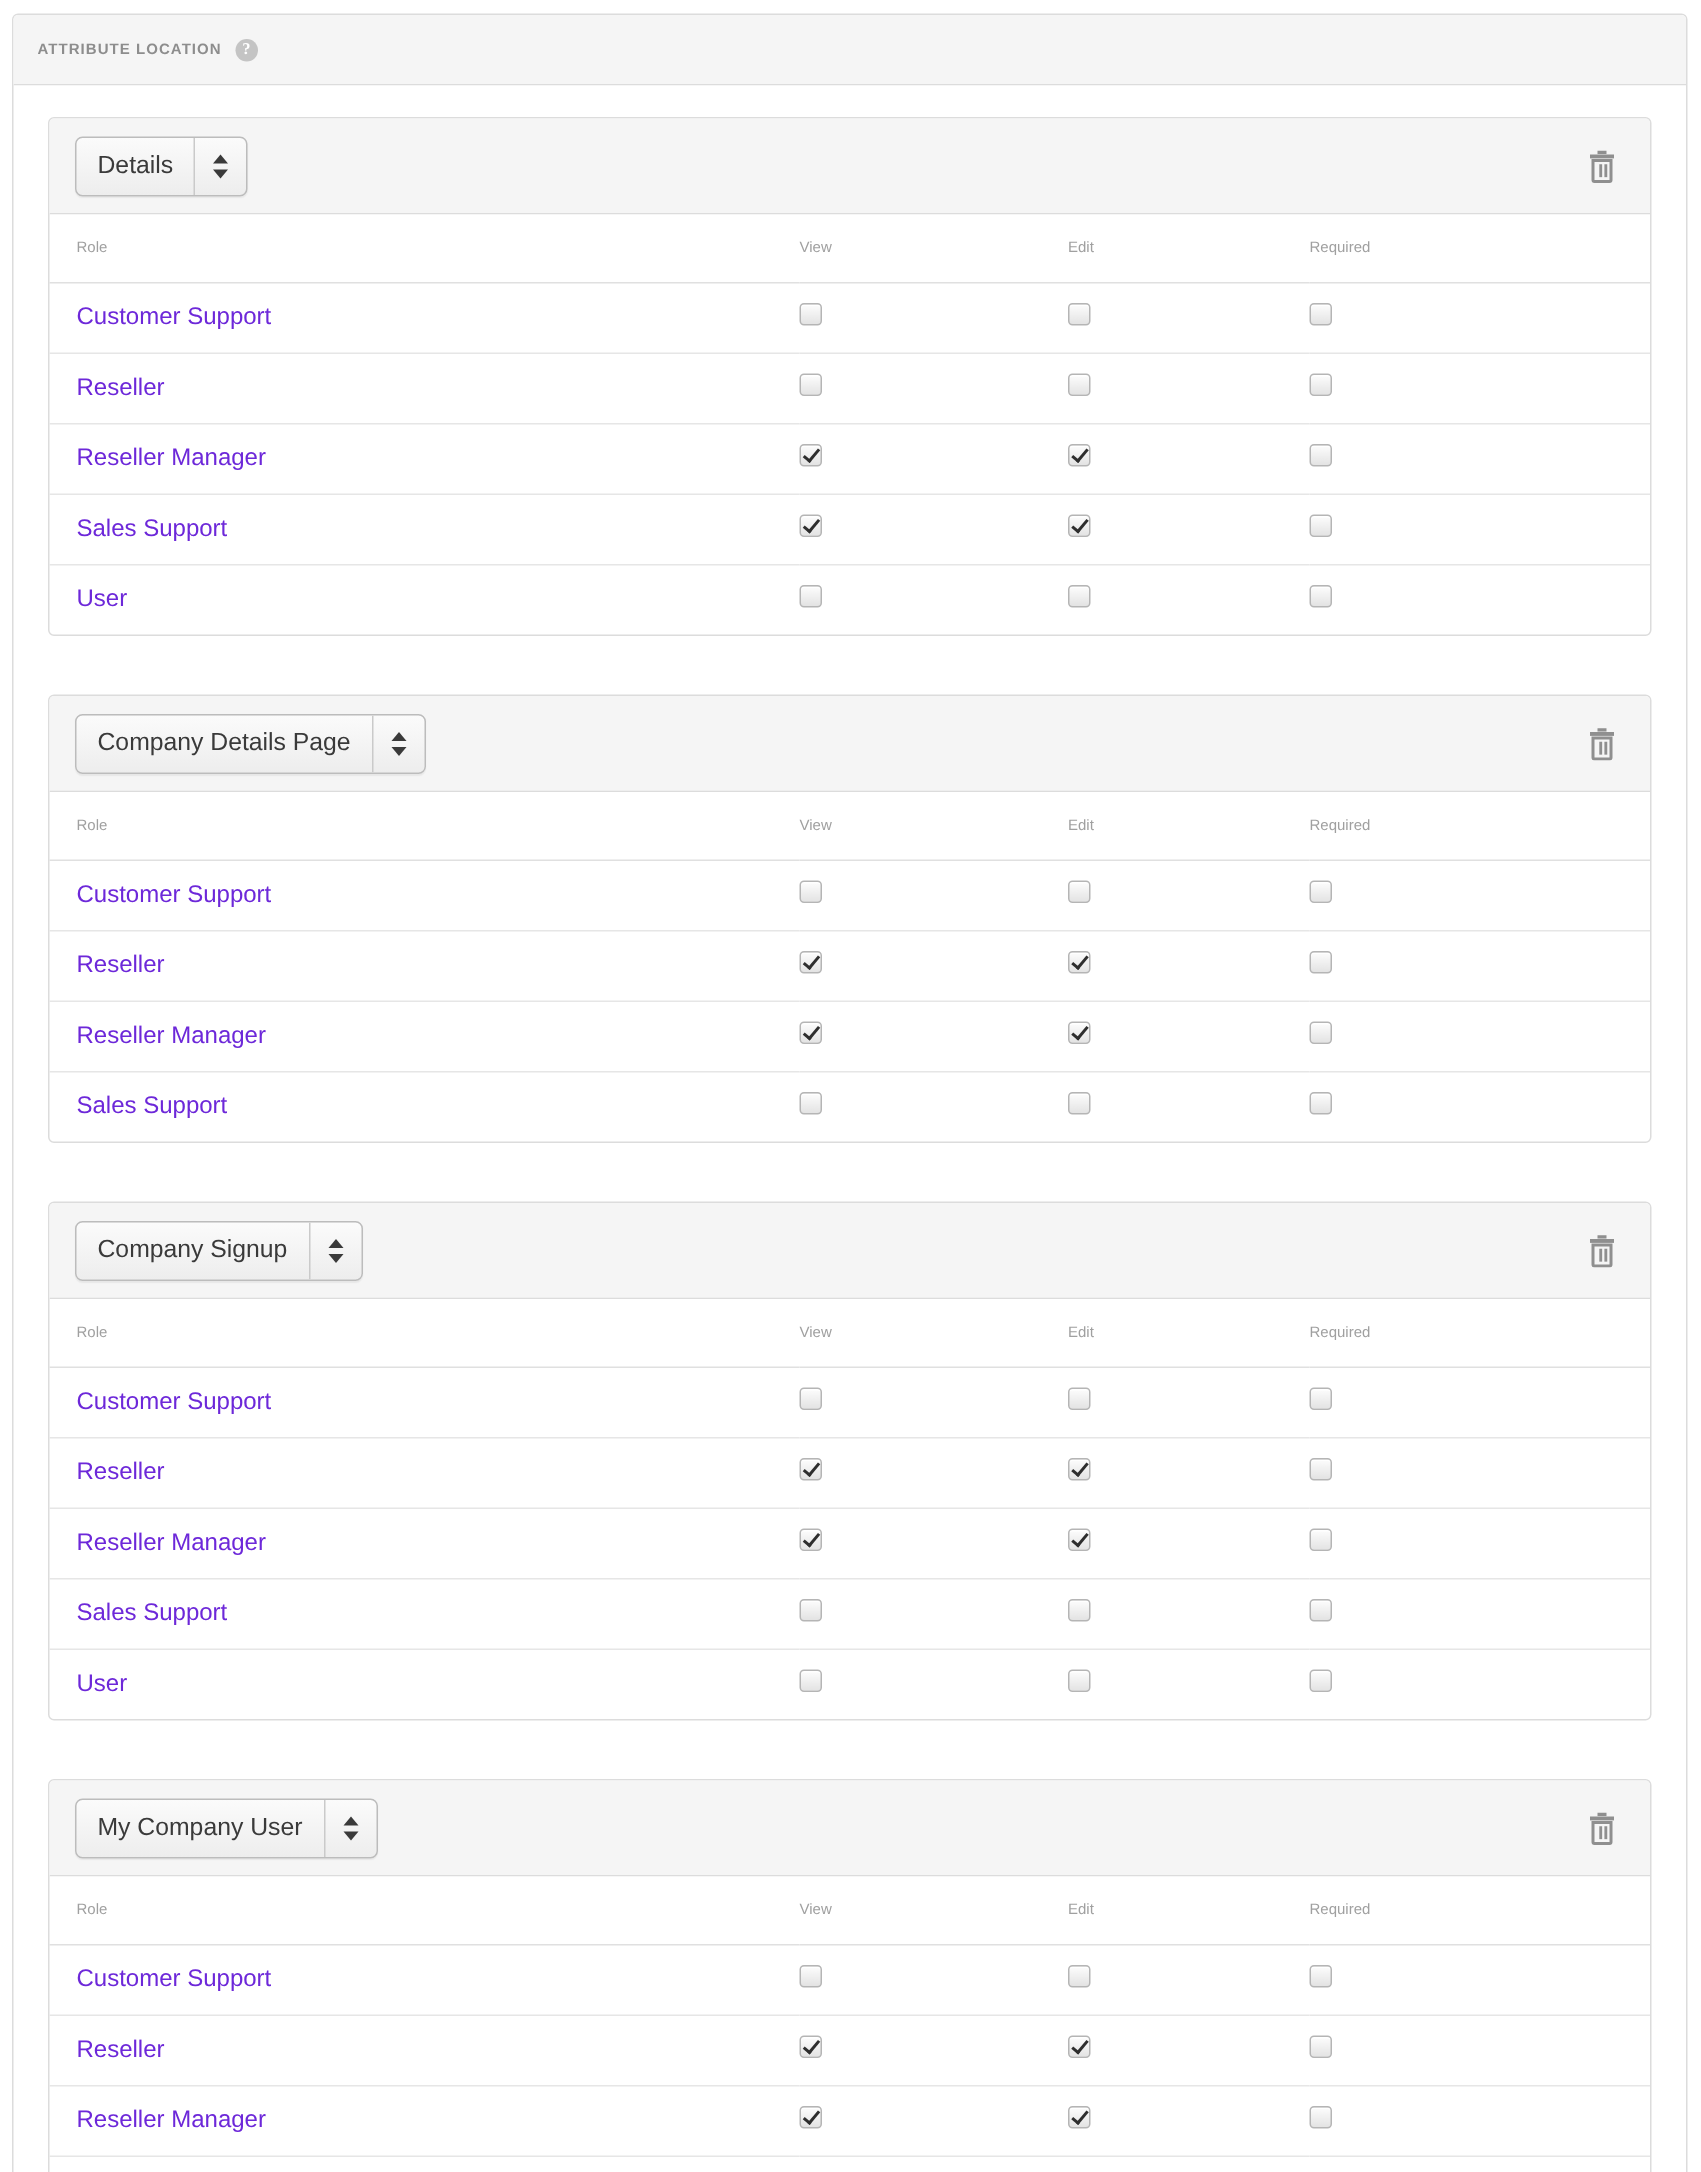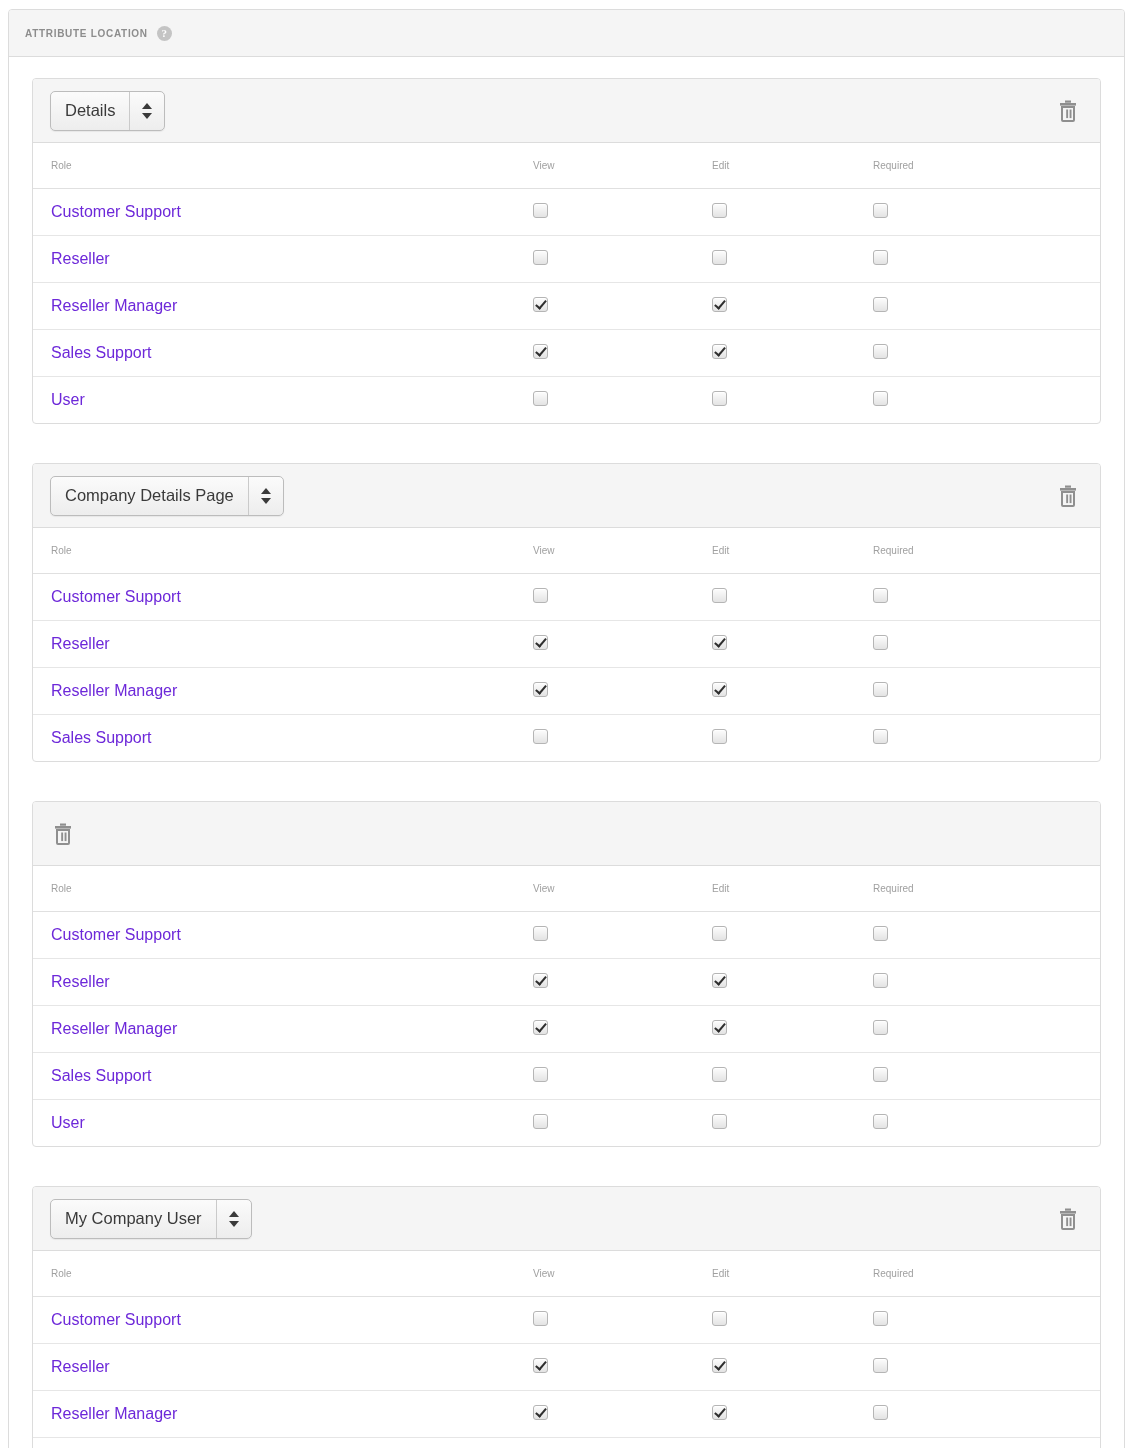--- a/index.html
+++ b/index.html
@@ -310,20 +310,27 @@
               <td class="col-role">Sales Support</td>
               <td class="col-view"><span class="cbx"></span></td>
               <td class="col-edit"><span class="cbx"></span></td>
               <td class="col-required"><span class="cbx"></span></td>
             </tr>
           </tbody>
         </table>
       </div>
       <div class="loc-block">
         <div class="loc-header">
+          <div class="select-wrap">
+            <span class="select-label">Company Signup</span>
+            <span class="select-arrows">
+              <span class="arw up"></span>
+              <span class="arw down"></span>
+            </span>
+          </div>
           <div class="trash-btn" title="Delete location">
             <svg width="20" height="22" viewBox="0 0 20 22" aria-hidden="true">
               <rect x="7" y="0.5" width="6" height="2.2" fill="#8f8f8f"></rect>
               <rect x="2" y="3" width="16" height="2.6" fill="#8f8f8f"></rect>
               <path d="M4 7 h12 v13 a1 1 0 0 1 -1 1 h-10 a1 1 0 0 1 -1 -1 z" fill="none" stroke="#8f8f8f" stroke-width="2"></path>
               <rect x="8.2" y="9.5" width="1.9" height="8.6" fill="#8f8f8f"></rect>
               <rect x="11.6" y="9.5" width="1.9" height="8.6" fill="#8f8f8f"></rect>
             </svg>
           </div>
         </div>

